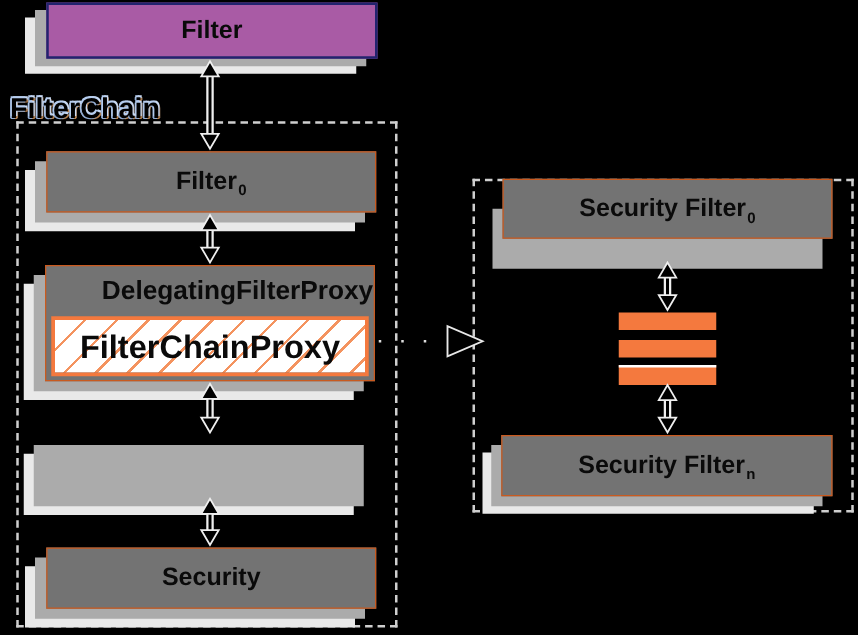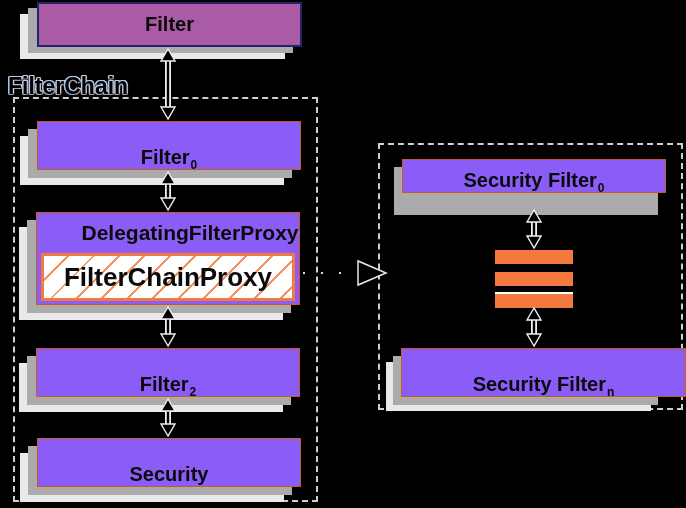--- a/index.html
+++ b/index.html
@@ -9,21 +9,21 @@
     background: #000000;
     font-family: "Liberation Sans", sans-serif;
     overflow: hidden;
   }
   .box {
     position: absolute;
     display: flex; align-items: center; justify-content: center;
     box-sizing: border-box;
     font-weight: bold; color: #0a0a0a; font-size: 20px;
   }
-  .orange { background: #8b5cf6; border: 1px solid #C95A1F; align-items: flex-end; }
+  .orange { background: #737373; border: 1px solid #C95A1F; }
   .purple { background: #A95BA5; border: 2px solid #23236E; }
   .shadow-mid   { position: absolute; background: #ABABAB; }
   .shadow-light { position: absolute; background: #E9E9E9; }
   .dashed-container {
     position: absolute;
     border: 2px dashed #CFCFCF;
     box-sizing: border-box;
     background: transparent;
   }
   .chain-label {
@@ -84,45 +84,42 @@
   <div class="shadow-mid" style="left:27px; top:220px; width:264px; height:93px;"></div>
   <div class="box orange dfp-box" style="left:36px; top:212px; width:264px; height:93px;padding-left:44px;">
     <div class="dfp-title">DelegatingFilterProxy</div>
     <div class="hatch-box">
       <span>FilterChainProxy</span>
     </div>
   </div>
 
   <div class="shadow-light" style="left:19px; top:363px; width:264px; height:49px;"></div>
   <div class="shadow-mid" style="left:27px; top:356px; width:264px; height:49px;"></div>
-  <div class="box orange" style="left:36px; top:348px; width:264px; height:49px;">
-    <span><span>Filter</span><span class="subscript">2</span></span>
-  </div>
 
   <div class="shadow-light" style="left:20px; top:453px; width:264px; height:49px;"></div>
   <div class="shadow-mid" style="left:28px; top:446px; width:264px; height:49px;"></div>
   <div class="box orange" style="left:37px; top:438px; width:264px; height:49px;">
     <span>Security</span>
   </div>
 
 
   <div class="dashed-container" style="left:378px; top:143px; width:305px; height:267px;"></div>
 
   <div class="shadow-mid" style="left:394px; top:167px; width:264px; height:48px;"></div>
-  <div class="box orange" style="left:402px; top:159px; width:264px; height:34px;">
+  <div class="box orange" style="left:402px; top:143px; width:264px; height:48px;">
     <span><span>Security Filter</span><span class="subscript">0</span></span>
   </div>
 
   <div class="ellipsis-bar" style="top:250px;"></div>
   <div class="ellipsis-bar" style="top:272px;"></div>
   <div class="ellipsis-bar bar-highlight" style="top:292px;"></div>
 
   <div class="shadow-light" style="left:386px; top:362px; width:265px; height:49px;"></div>
   <div class="shadow-mid" style="left:393px; top:356px; width:265px; height:49px;"></div>
-  <div class="box orange" style="left:401px; top:348px; width:285px; height:49px;">
+  <div class="box orange" style="left:401px; top:348px; width:265px; height:49px;">
     <span><span>Security Filter</span><span class="subscript">n</span></span>
   </div>
 
   <svg class="overlay" width="686" height="508" viewBox="0 0 686 508">
 
     <g>
       <line x1="168" y1="59" x2="168" y2="109" stroke="#EFEFEF" stroke-width="6"></line>
       <line x1="168" y1="57" x2="168" y2="111" stroke="#000" stroke-width="2.4"></line>
       <polygon points="168,49 161,61 175,61" fill="#000" stroke="#EFEFEF" stroke-width="1.4"></polygon>
       <polygon points="168,119 161,107 175,107" fill="#000" stroke="#EFEFEF" stroke-width="1.4"></polygon>

